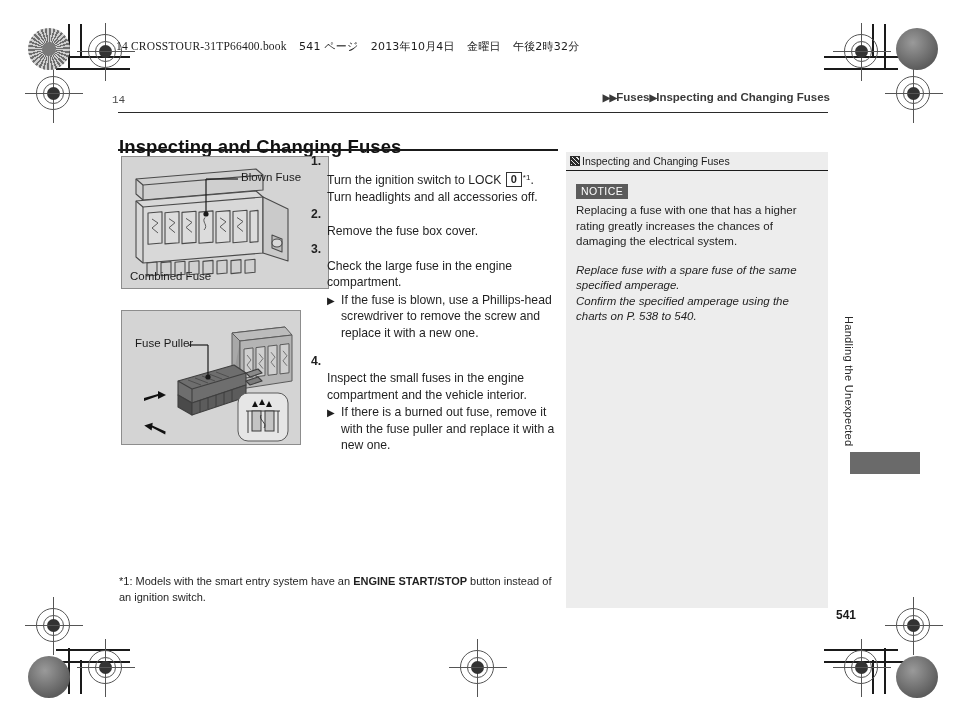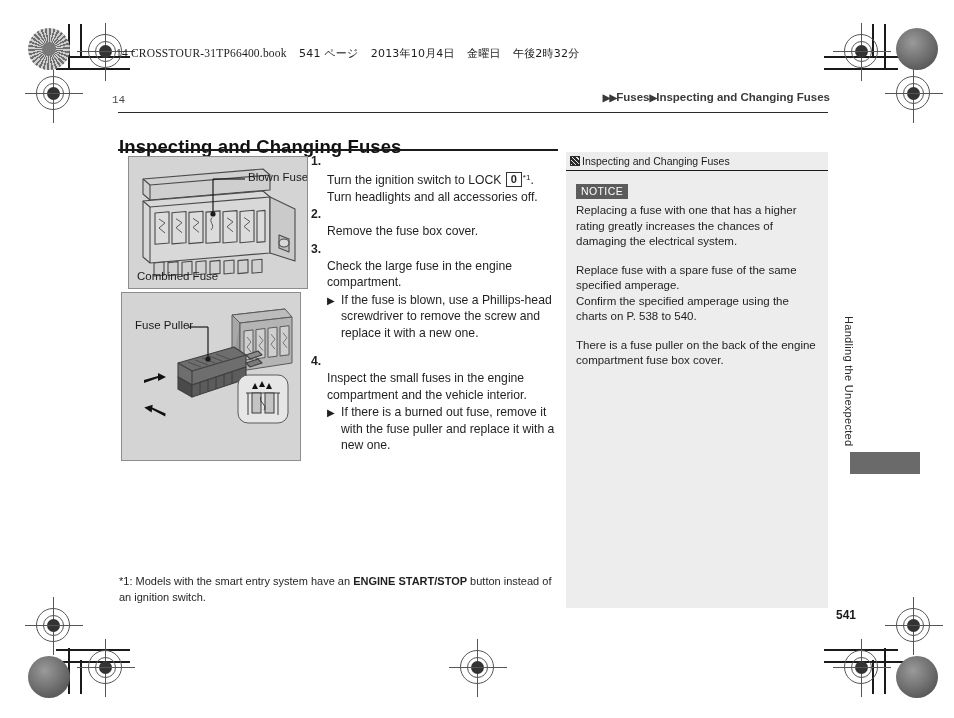--- a/index.html
+++ b/index.html
@@ -80,21 +80,21 @@
     font-family: Liberation Mono, monospace;
     font-size: 11px;
     color: #4a4a4a;
     margin-top: 44px;
   }
 
   
   .book-header {
     position: absolute;
     left: 116px;
-    top: 46px;
+    top: 39px;
     font-family: "Liberation Serif", serif;
     font-size: 11.5px;
     color: #1c1c1c;
     white-space: nowrap;
     letter-spacing: 0.2px;
   }
   .book-header .jp { font-family: "DejaVu Sans", sans-serif; font-size: 11px; }
 
   
   .breadcrumb {
@@ -141,22 +141,22 @@
   }
 
   
   .figure {
     position: absolute;
     background: #d4d4d4;
     border: 1px solid #8d8d8d;
     box-sizing: border-box;
     overflow: hidden;
   }
-  #figure-combined-fuse { left: 128px; top: 156px; width: 180px; height: 133px; }
-  #figure-fuse-puller  { left: 121px; top: 292px; width: 180px; height: 169px; }
+  #figure-combined-fuse { left: 121px; top: 156px; width: 208px; height: 133px; }
+  #figure-fuse-puller  { left: 121px; top: 310px; width: 180px; height: 135px; }
 
   .fig-caption {
     position: absolute;
     font-size: 11.5px;
     color: #1a1a1a;
     white-space: nowrap;
   }
 
   
   .steps {
@@ -538,23 +538,22 @@
 <aside class="info-panel">
   <div class="info-head">
     <span class="info-head-icon"></span>
     <span class="info-head-text">Inspecting and Changing Fuses</span>
   </div>
   <div class="info-body">
     <div>
       <span class="notice-badge">NOTICE</span>
     </div>
     <p class="info-para">Replacing a fuse with one that has a higher rating greatly increases the chances of damaging the electrical system.</p>
-    <p class="info-para" style="white-space:pre-line;">Replace fuse with a spare fuse of the same specified amperage.
+    <p class="info-para" style="white-space:pre-line;font-style:italic;">Replace fuse with a spare fuse of the same specified amperage.
 Confirm the specified amperage using the charts on P. 538 to 540.</p>
-    <p class="info-para">There is a fuse puller on the back of the engine compartment fuse box cover.</p>
   </div>
 </aside>
 
 <div class="footnote">
   <span>*1: Models with the smart entry system have an </span><b>ENGINE START/STOP</b><span> button instead of an ignition switch.</span>
 </div>
 
 <div class="side-tab"></div>
 <div class="side-vertical">Handling the Unexpected</div>
 <div class="page-number">541</div>

